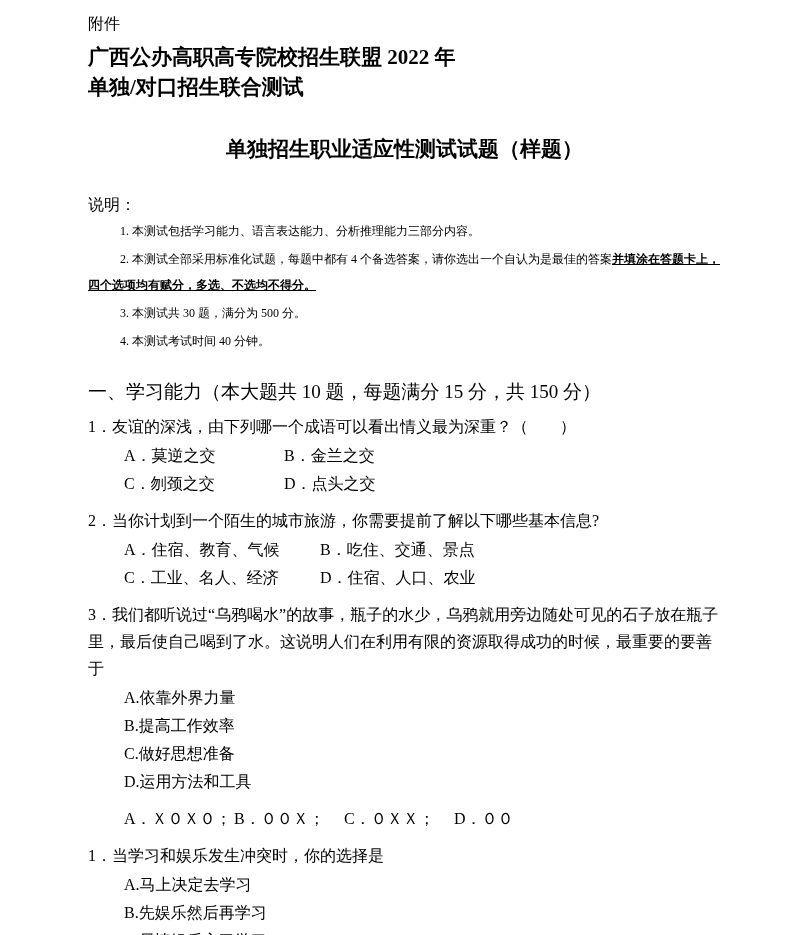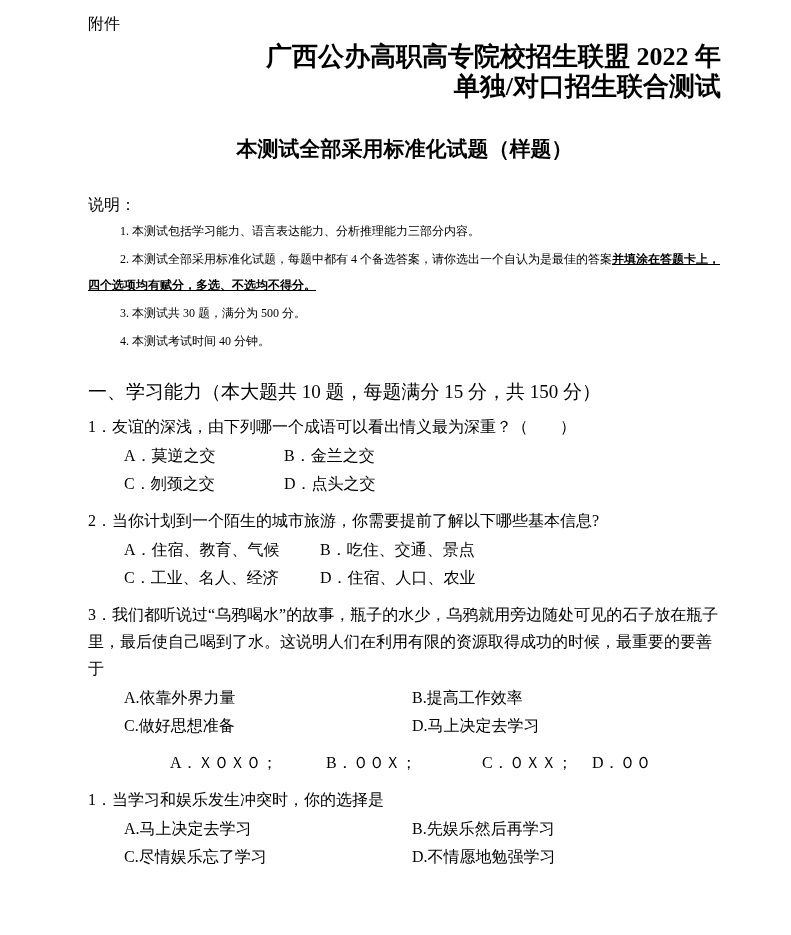--- a/index.html
+++ b/index.html
@@ -20,23 +20,23 @@
     height: 706px;
     box-sizing: border-box;
     padding: 14px 70px 6px 88px;
   }
   .attach {
     font-size: 16px;
     line-height: 20px;
     margin: 0 0 6px 0;
   }
   .title-block {
-    text-align: right;
+    text-align: left;
     font-weight: bold;
-    font-size: 26px;
+    font-size: 21px;
     line-height: 30px;
     margin-top: 8px;
   }
   .title-line {
     display: block;
   }
   .subtitle {
     text-align: center;
     font-weight: bold;
     font-size: 21px;
@@ -80,26 +80,27 @@
     line-height: 28px;
     margin-top: 2px;
   }
   .opt-row {
     display: block;
     padding-left: 36px;
   }
   .opt-row .op {
     display: inline-block;
   }
-  .opt-a-w1 { width: 112px; margin-left: 46px; }
+  .opt-a-w1 { width: 112px; }
   .opt-a-w2 { width: 160px; }
   .opt-a-w3 { width: 196px; }
   .opt-grid2 {
     padding-left: 36px;
     display: flex;
+    flex-direction: column;
   }
   .opt-grid2 .cell {
     width: 288px;
   }
   .opt-row-inline .op {
     display: inline-block;
     width: 110px;
   }
 </style>
 </head>
@@ -107,21 +108,21 @@
 
 <div class="page">
 
   <div class="attach">附件</div>
 
   <div class="title-block">
     <span class="title-line">广西公办高职高专院校招生联盟 2022 年</span>
     <span class="title-line">单独/对口招生联合测试</span>
   </div>
 
-  <div class="subtitle">本测试全部采用标准化试题（样题）</div>
+  <div class="subtitle">单独招生职业适应性测试试题（样题）</div>
 
   <div class="note-head">说明：</div>
 
   <div class="note-item">1. 本测试包括学习能力、语言表达能力、分析推理能力三部分内容。</div>
 
   <div class="note-item wrap"><span>2. 本测试全部采用标准化试题，每题中都有 4 个备选答案，请你选出一个自认为是最佳的答案</span><span class="u-bold">并填涂在答题卡上，四个选项均有赋分，多选、不选均不得分。</span></div>
 
   <div class="note-item">3. 本测试共 30 题，满分为 500 分。</div>
 
   <div class="note-item">4. 本测试考试时间 40 分钟。</div>
@@ -146,21 +147,21 @@
 
   <div class="q">
     <span class="q-text">3．我们都听说过“乌鸦喝水”的故事，瓶子的水少，乌鸦就用旁边随处可见的石子放在瓶子里，最后使自己喝到了水。这说明人们在利用有限的资源取得成功的时候，最重要的要善于</span>
     <div class="opts">
       <div class="opt-grid2">
           <span class="cell">A.依靠外界力量</span>
           <span class="cell">B.提高工作效率</span>
         </div>
       <div class="opt-grid2">
           <span class="cell">C.做好思想准备</span>
-          <span class="cell">D.马上决定去学习</span>
+          <span class="cell">D.运用方法和工具</span>
         </div>
     </div>
   </div>
 
   <div class="q">
     <div class="opts">
       <div class="opt-row opt-row-inline"><span class="op opt-a-w1">A．Ｘ０Ｘ０；</span><span class="op opt-a-w1">B．００Ｘ；</span><span class="op opt-a-w1">C．０ＸＸ；</span><span class="op">D．００</span></div>
     </div>
   </div>
 

